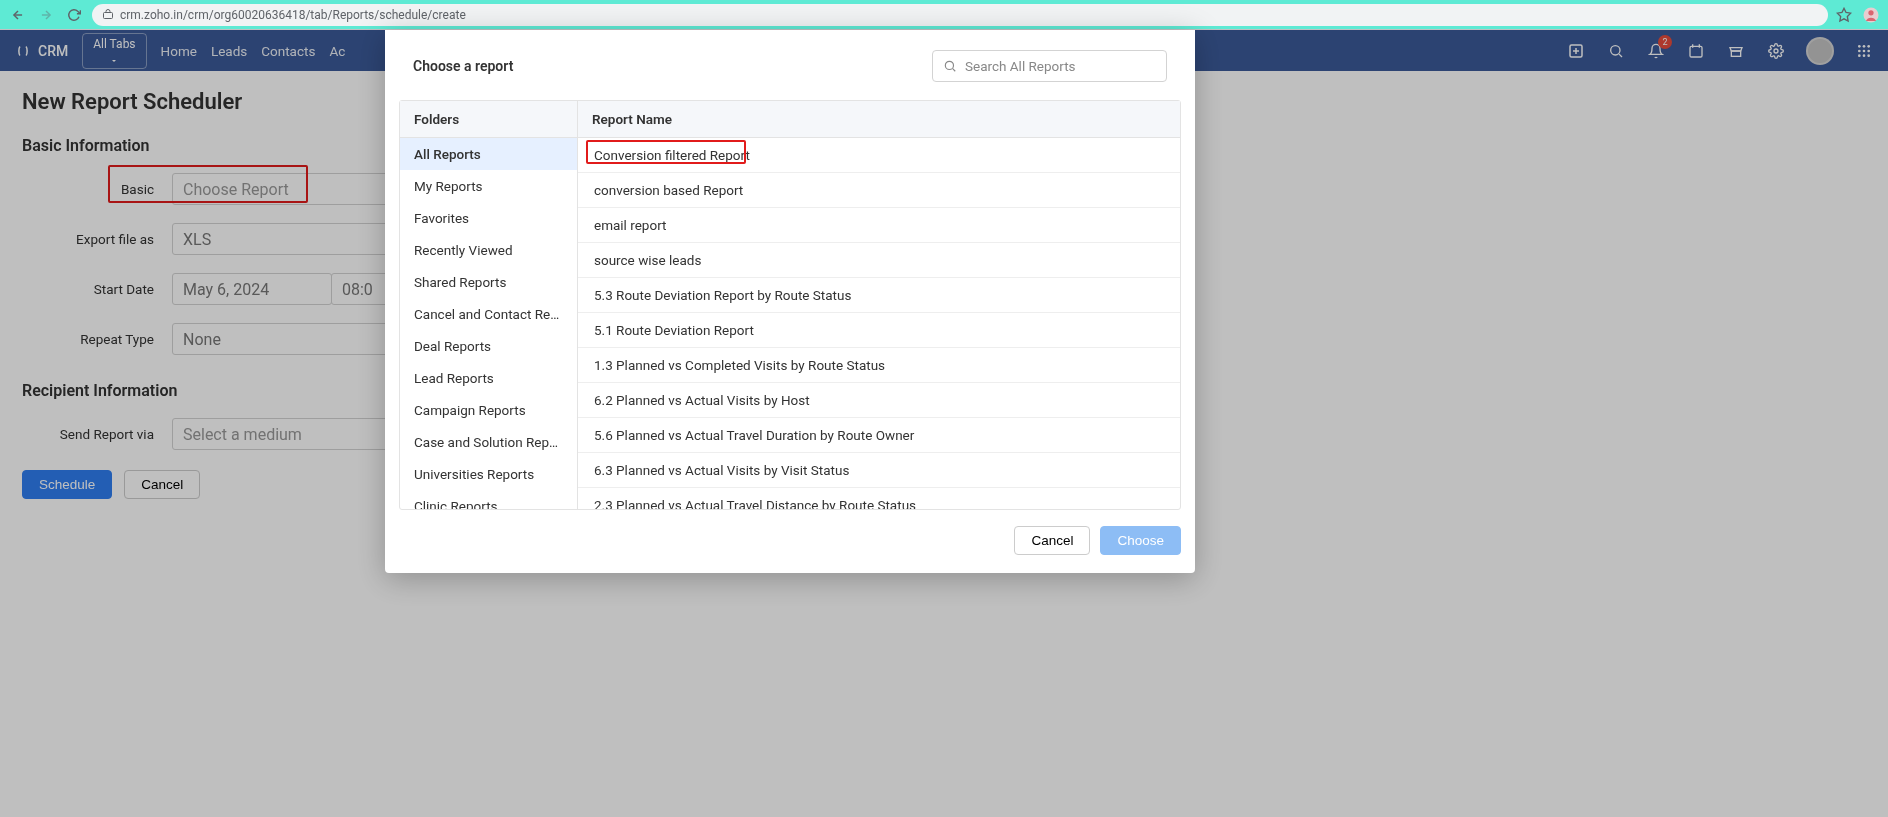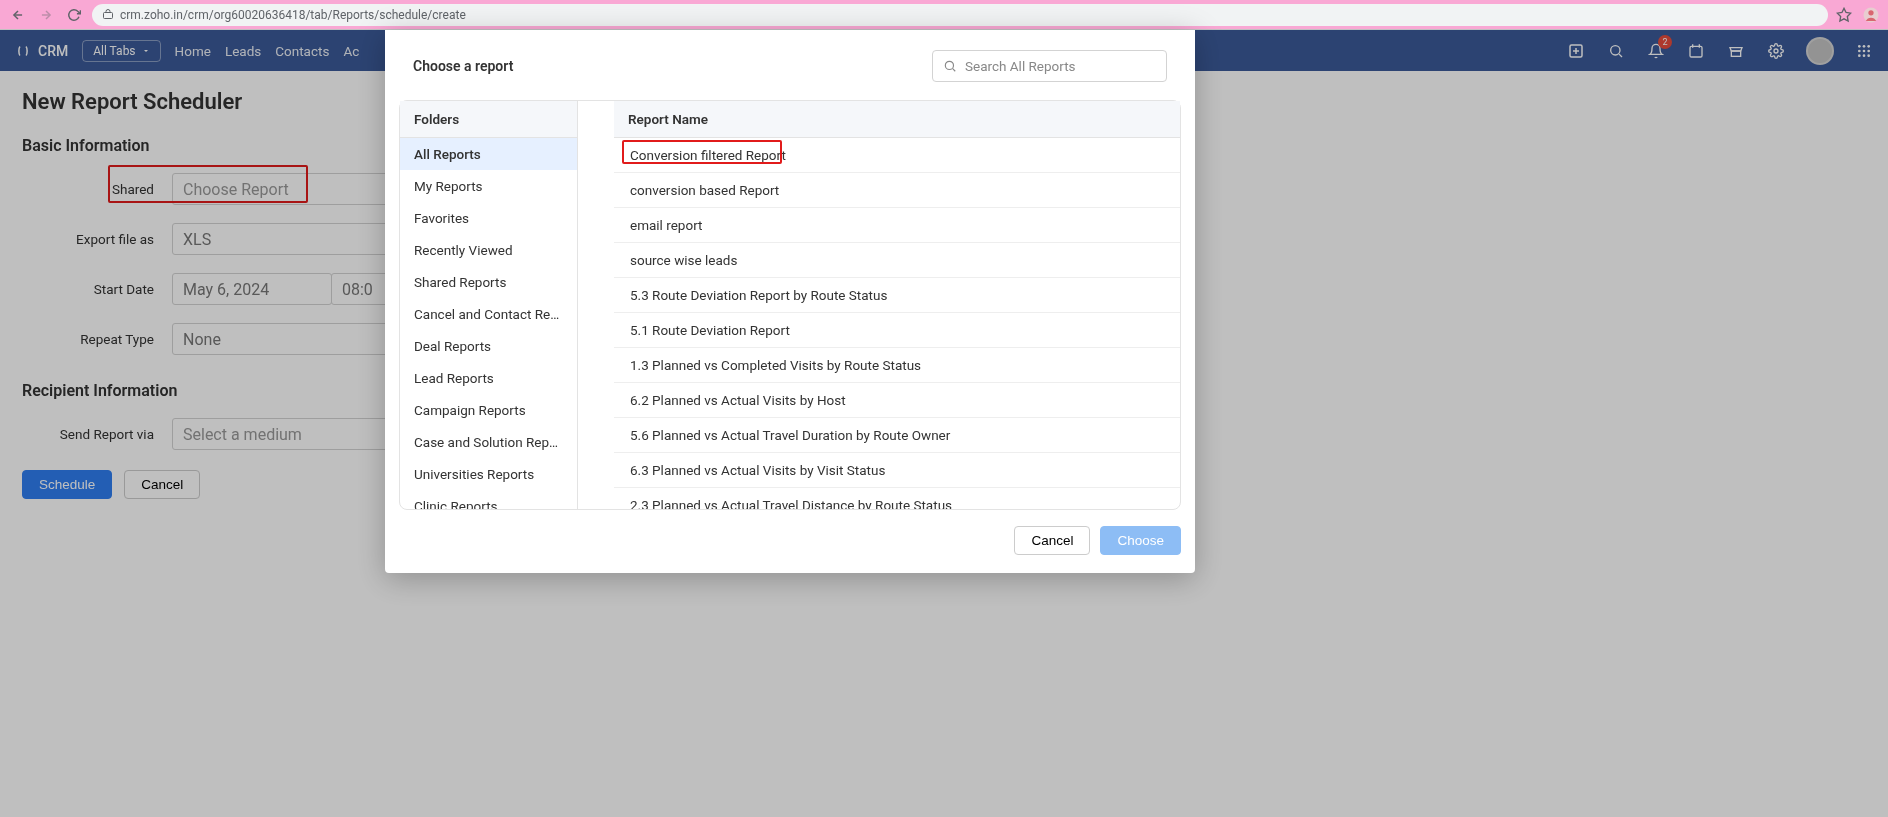--- a/index.html
+++ b/index.html
@@ -1,29 +1,29 @@
 <!DOCTYPE html>
 <html><head>
 <meta charset="utf-8">
 <style>
 * { box-sizing: border-box; margin: 0; padding: 0; }
 body { font-family: -apple-system, BlinkMacSystemFont, "Segoe UI", Roboto, Arial, sans-serif; font-size: 14px; color: #333; background: #fff; overflow: hidden; }
 
 
-.browser-chrome { background: #f9a8d4; height: 30px; display: flex; align-items: center; padding: 0 8px; gap: 8px; border-bottom: 1px solid #c1c1c1; }
+.browser-chrome { background: #5eead4; height: 30px; display: flex; align-items: center; padding: 0 8px; gap: 8px; border-bottom: 1px solid #c1c1c1; }
 .browser-chrome .nav-btn { width: 20px; height: 20px; display:flex; align-items:center; justify-content:center; color:#5f6368; cursor:pointer; }
 .url-bar { flex: 1; background: #f1f3f4; border-radius: 14px; height: 22px; display:flex; align-items:center; padding: 0 10px; font-size: 12px; color: #5f6368; gap:6px; }
 .url-bar .url-text { white-space: nowrap; overflow:hidden; text-overflow: ellipsis; }
 .chrome-right { display:flex; align-items:center; gap:10px; }
 
 
 .zoho-nav { background: #3b5a99; height: 41px; display:flex; align-items:center; padding: 0 14px; color: #fff; }
 .zoho-left { display:flex; align-items:center; gap: 14px; }
 .zoho-logo { display:flex; align-items:center; gap:6px; font-weight:500; }
-.all-tabs { border:1px solid rgba(255,255,255,0.4); border-radius:4px; padding:3px 10px; font-size:12px; display:flex; align-items:center; gap:6px; }
+.all-tabs { border:1px solid rgba(255,255,255,0.4); border-radius:4px; padding:3px 10px; font-size:12px; display:flex; align-items:center; gap:6px;flex-direction:column; }
 .nav-link { font-size: 13.5px; color: rgba(255,255,255,0.9); }
 .zoho-right { margin-left:auto; display:flex; align-items:center; gap:20px; }
 .zoho-icon { width:20px; height:20px; display:flex; align-items:center; justify-content:center; color:#fff; position:relative; }
 .badge { position:absolute; top:-6px; right:-6px; background:#e74c3c; color:#fff; font-size:9px; border-radius:8px; min-width:14px; height:14px; display:flex; align-items:center; justify-content:center; padding:0 3px; }
 .avatar { width:28px; height:28px; border-radius:50%; background:#c4c4c4; border:2px solid rgba(255,255,255,0.3); }
 
 
 .page-body { padding: 18px 22px; }
 .page-title { font-size: 22px; font-weight: 600; margin-bottom: 22px; }
 .section-title { font-size: 16px; font-weight:600; margin: 8px 0 18px 0; }
@@ -39,21 +39,21 @@
 .red-box { border: 2px solid #e11b1b; border-radius:2px; position:absolute; pointer-events:none; }
 
 
 .overlay { position:fixed; inset:0; top:30px; background:rgba(0,0,0,0.25); z-index:5; }
 
 
 .modal { position:fixed; left:385px; top:30px; width:810px; background:#fff; z-index:10; border-radius:0 0 4px 4px; box-shadow:0 6px 30px rgba(0,0,0,0.25); padding-bottom:18px; }
 .modal-header { padding: 20px 28px 14px 28px; display:flex; align-items:center; }
 .modal-title { font-size: 14px; font-weight:600; }
 .modal-search { margin-left:auto; width:235px; height:32px; border:1px solid #d3d3d3; border-radius:4px; display:flex; align-items:center; padding:0 10px; gap:8px; color:#888; font-size:13.5px; }
-.modal-body { border:1px solid #e3e3e3; margin: 4px 14px 0 14px; border-radius:8px; display:flex; max-height: 410px; gap: 36px; }
+.modal-body { border:1px solid #e3e3e3; margin: 4px 14px 0 14px; border-radius:3px; display:flex; max-height: 410px; }
 .folders-col { width:178px; border-right:1px solid #e3e3e3; display:flex; flex-direction:column; }
 .col-header { background:#f5f7fa; padding:10px 14px; font-size:13.5px; font-weight:600; border-bottom:1px solid #e3e3e3; }
 .reports-col { flex:1; display:flex; flex-direction:column; overflow:hidden; }
 .folders-list { overflow-y:auto; flex:1; }
 .folder-item { padding:8px 14px; font-size:13.5px; cursor:pointer; white-space:nowrap; overflow:hidden; text-overflow:ellipsis; }
 .folder-item.active { background:#e6f0ff; font-weight:500; }
 .reports-list { overflow-y:auto; flex:1; }
 .report-item { padding:9px 16px; font-size:13.5px; cursor:pointer; border-bottom:1px solid #eee; }
 .report-item:last-child { border-bottom:none; }
 
@@ -185,21 +185,21 @@
         </svg>
     </div>
   </div>
 </div>
 
 <div class="page-body relwrap">
   <div class="page-title">New Report Scheduler</div>
   <div class="section-title">Basic Information</div>
 
   <div class="form-row relwrap">
-    <div class="form-label">Shared</div>
+    <div class="form-label">Basic</div>
     <div class="form-field" style="color:#999">Choose Report</div>
     <div class="red-box" style="left:86px; top:-8px; width:200px; height:38px;"></div>
   </div>
 
   <div class="form-row">
     <div class="form-label">Export file as</div>
     <div class="form-field">XLS</div>
   </div>
 
   <div class="form-row">

